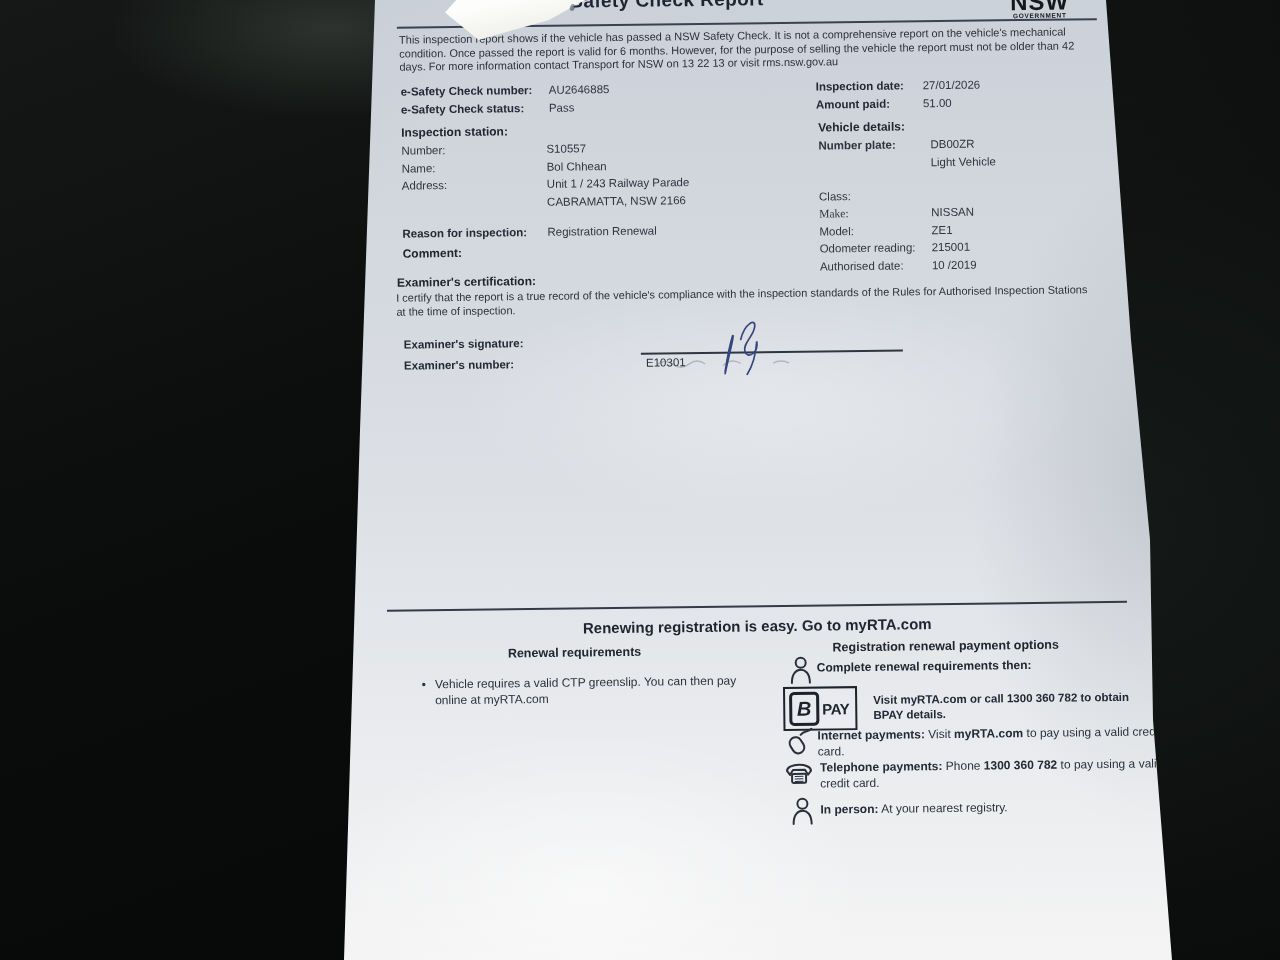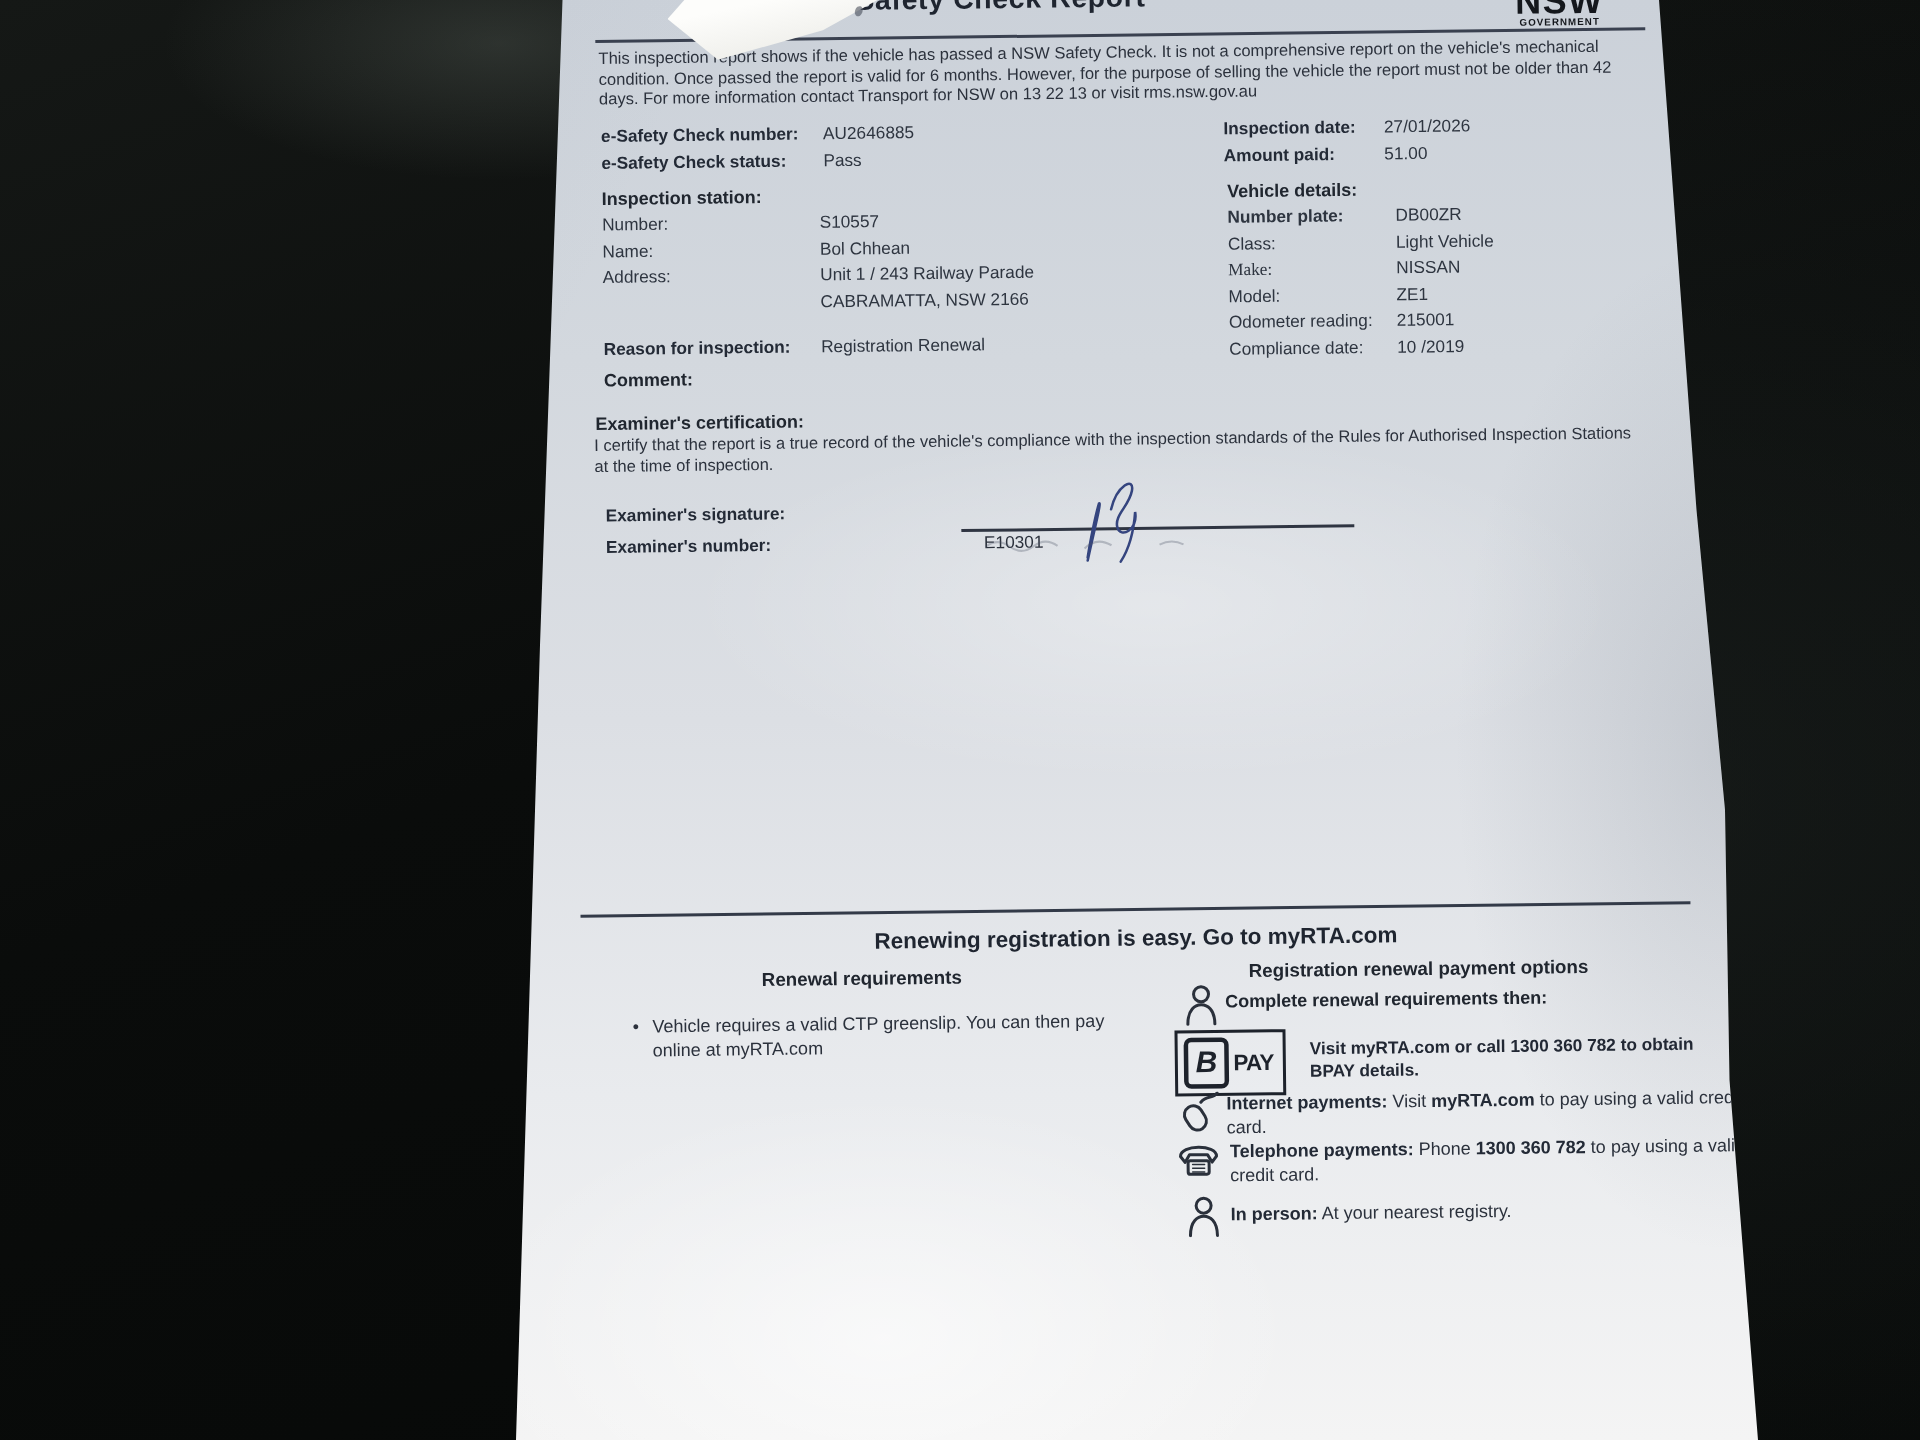--- a/index.html
+++ b/index.html
@@ -110,53 +110,53 @@
       </div>
     </div>
 
     <div class="abs" style="left:820px;top:122px;">
       <div class="heading">Vehicle details:</div>
       <div class="kv" style="margin-top:3px;">
         <span class="v" style="width:112px;font-weight:bold;">Number plate:</span>
         <span class="v">DB00ZR</span>
       </div>
       <div class="kv">
-        <span class="v" style="width:112px;">Class:</span>
+        <span class="v" style="width:112px;margin-top:33px;">Class:</span>
         <span class="v">Light Vehicle</span>
       </div>
       <div class="kv">
         <span class="v" style="width:112px;font-family:Liberation Serif, serif;">Make:</span>
         <span class="v">NISSAN</span>
       </div>
       <div class="kv">
         <span class="v" style="width:112px;">Model:</span>
         <span class="v">ZE1</span>
       </div>
       <div class="kv">
         <span class="v" style="width:112px;">Odometer reading:</span>
         <span class="v">215001</span>
       </div>
       <div class="kv">
-        <span class="v" style="width:112px;">Compliance date:</span>
+        <span class="v" style="width:112px;">Authorised date:</span>
         <span class="v">10 /2019</span>
       </div>
     </div>
 
     <div class="abs kv" style="left:403px;top:222px;">
       <span class="k" style="width:145px;">Reason for inspection:</span>
       <span class="v">Registration Renewal</span>
     </div>
     <div class="abs heading" style="left:403px;top:243px;">Comment:</div>
 
     <div class="abs heading" style="left:397px;top:272px;">Examiner's certification:</div>
     <div class="abs" style="left:396px;top:288px;width:692px;font-size:11px;line-height:13.8px;">I certify that the report is a true record of the vehicle's compliance with the inspection standards of the Rules for Authorised Inspection Stations at the time of inspection.</div>
 
     <div class="abs bold" style="left:403px;top:335px;font-size:11.5px;">Examiner's signature:</div>
     <div class="abs bold" style="left:403px;top:356px;font-size:11.5px;">Examiner's number:</div>
-    <div class="abs" style="left:645px;top:356px;font-size:11.5px;margin-left:10px;">E10301</div>
+    <div class="abs" style="left:645px;top:356px;font-size:11.5px;">E10301</div>
     <div class="abs" style="left:640px;top:352px;width:262px;height:1.5px;background:#2f3542;"></div>
     <svg class="abs" style="left:702px;top:316px;" width="80" height="60" viewBox="0 0 80 60">
       <path d="M22,58 C26,40 32,18 30,20 C28,26 24,44 22,56" fill="none" stroke="#35457f" stroke-width="1.7" stroke-linecap="round"></path>
       <path d="M38,24 C42,8 54,2 52,12 C50,22 40,28 42,36 C44,44 56,38 54,26 C53,38 50,50 44,59" fill="none" stroke="#35457f" stroke-width="1.7" stroke-linecap="round"></path>
     </svg>
     <svg class="abs faint" style="left:652px;top:354px;" width="180" height="18" viewBox="0 0 180 18">
       <path d="M4,10 q8,-6 16,0 t16,0 t16,0 M70,12 q8,-8 18,-2 M120,10 q8,-4 16,0" fill="none" stroke="#4a5264" stroke-width="1.4"></path>
     </svg>
 
     <div class="abs" style="left:383px;top:606px;width:740px;height:1.8px;background:#333a48;"></div>

